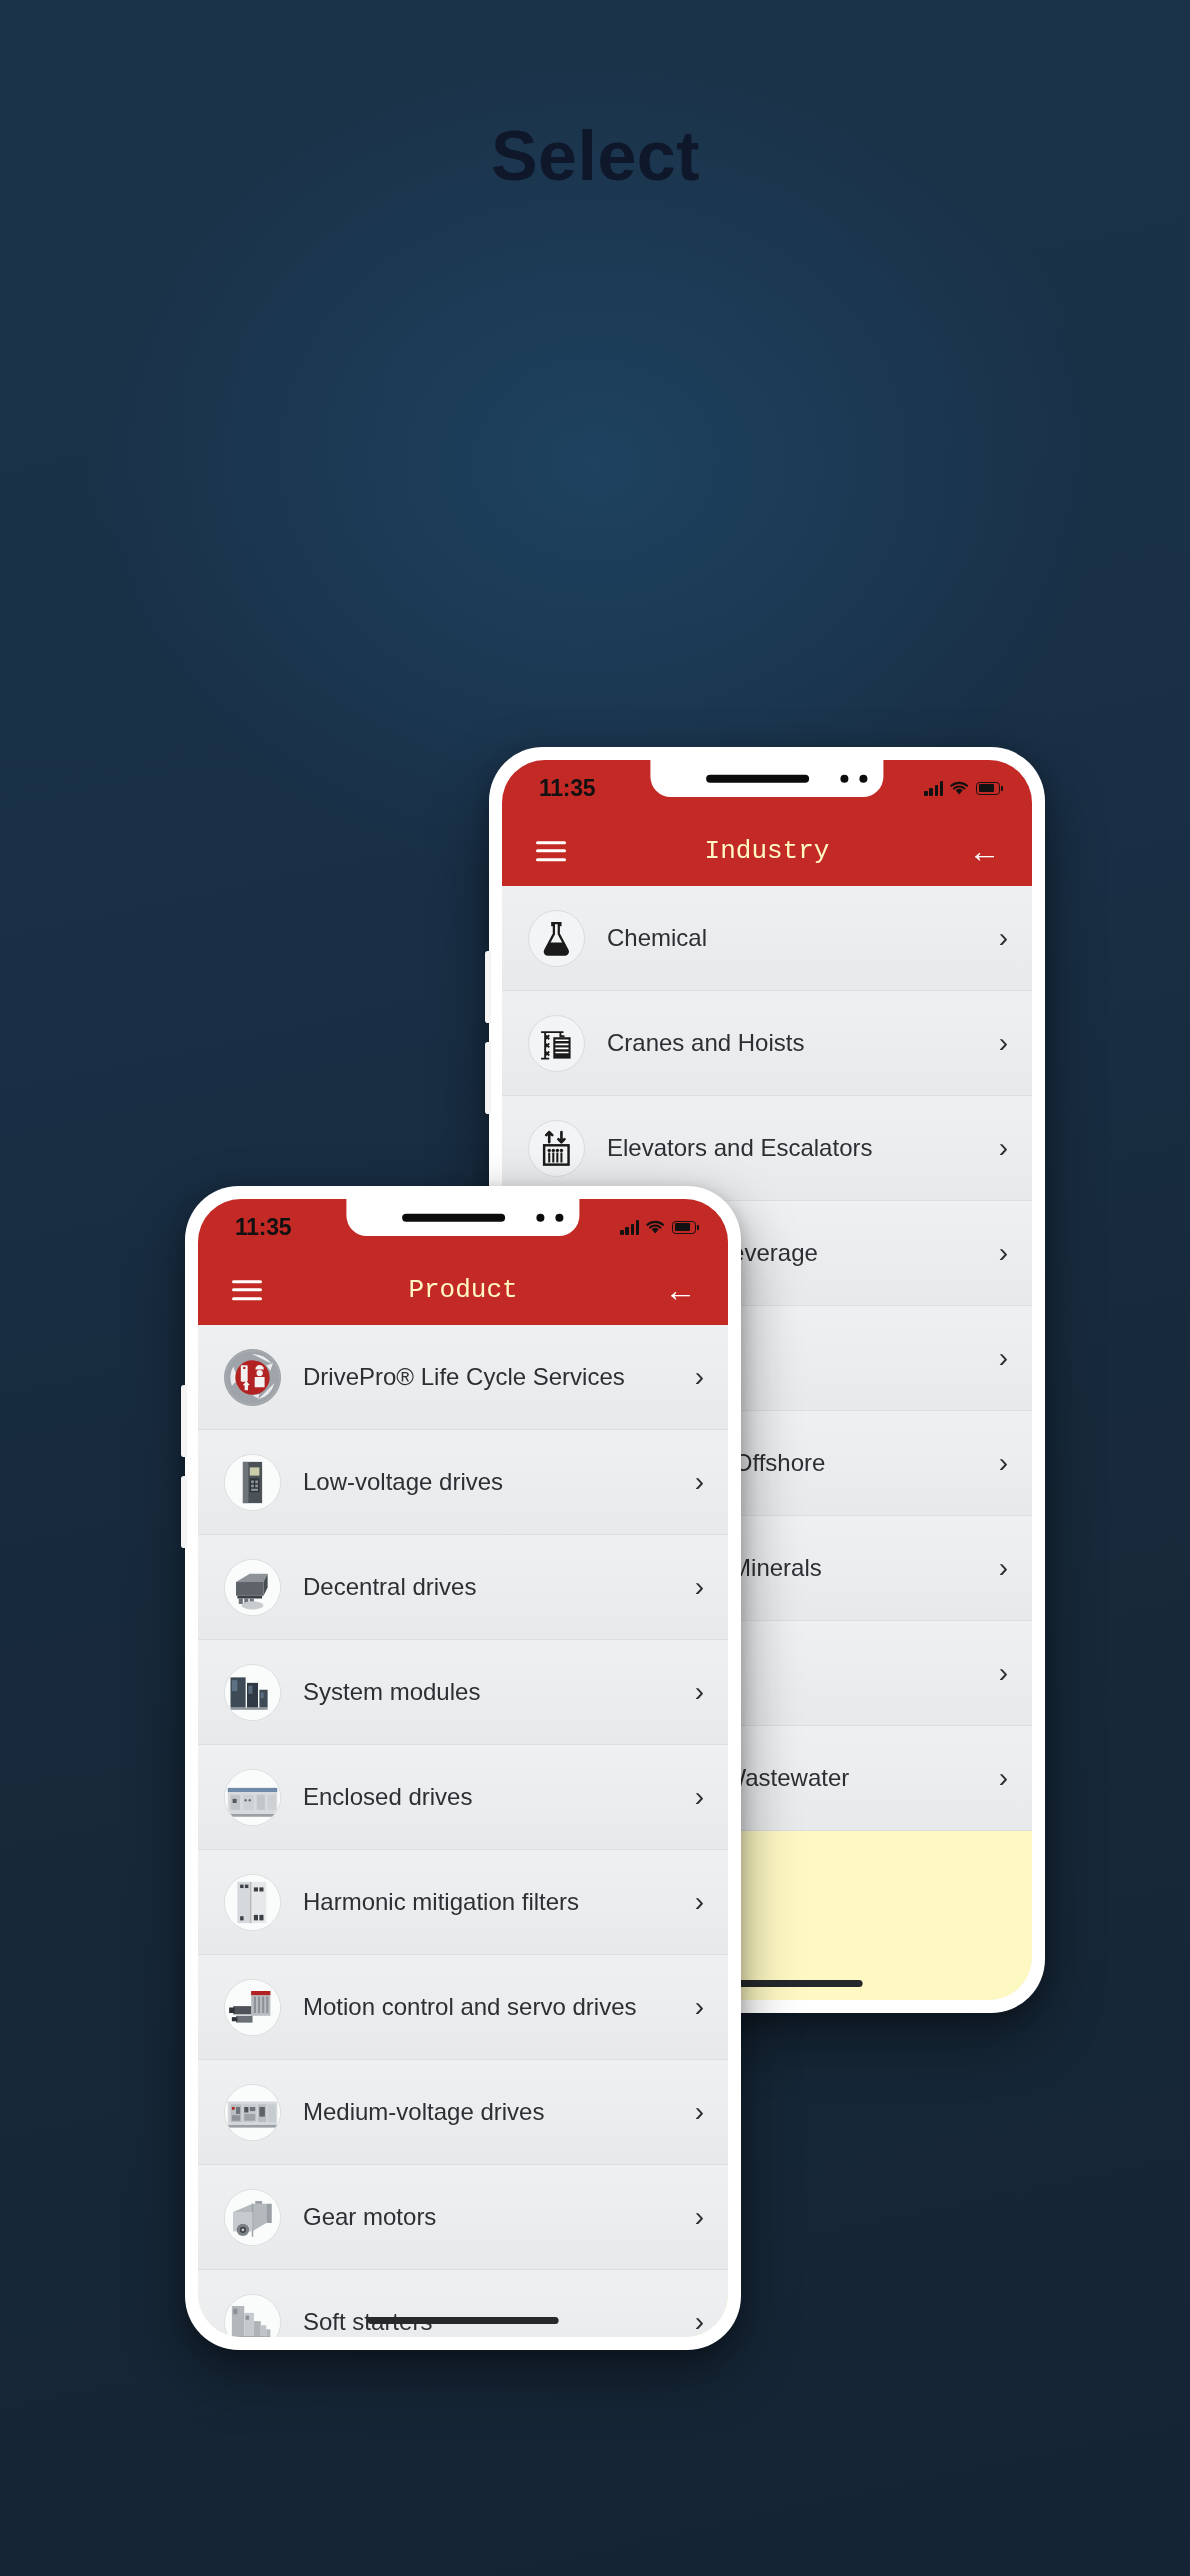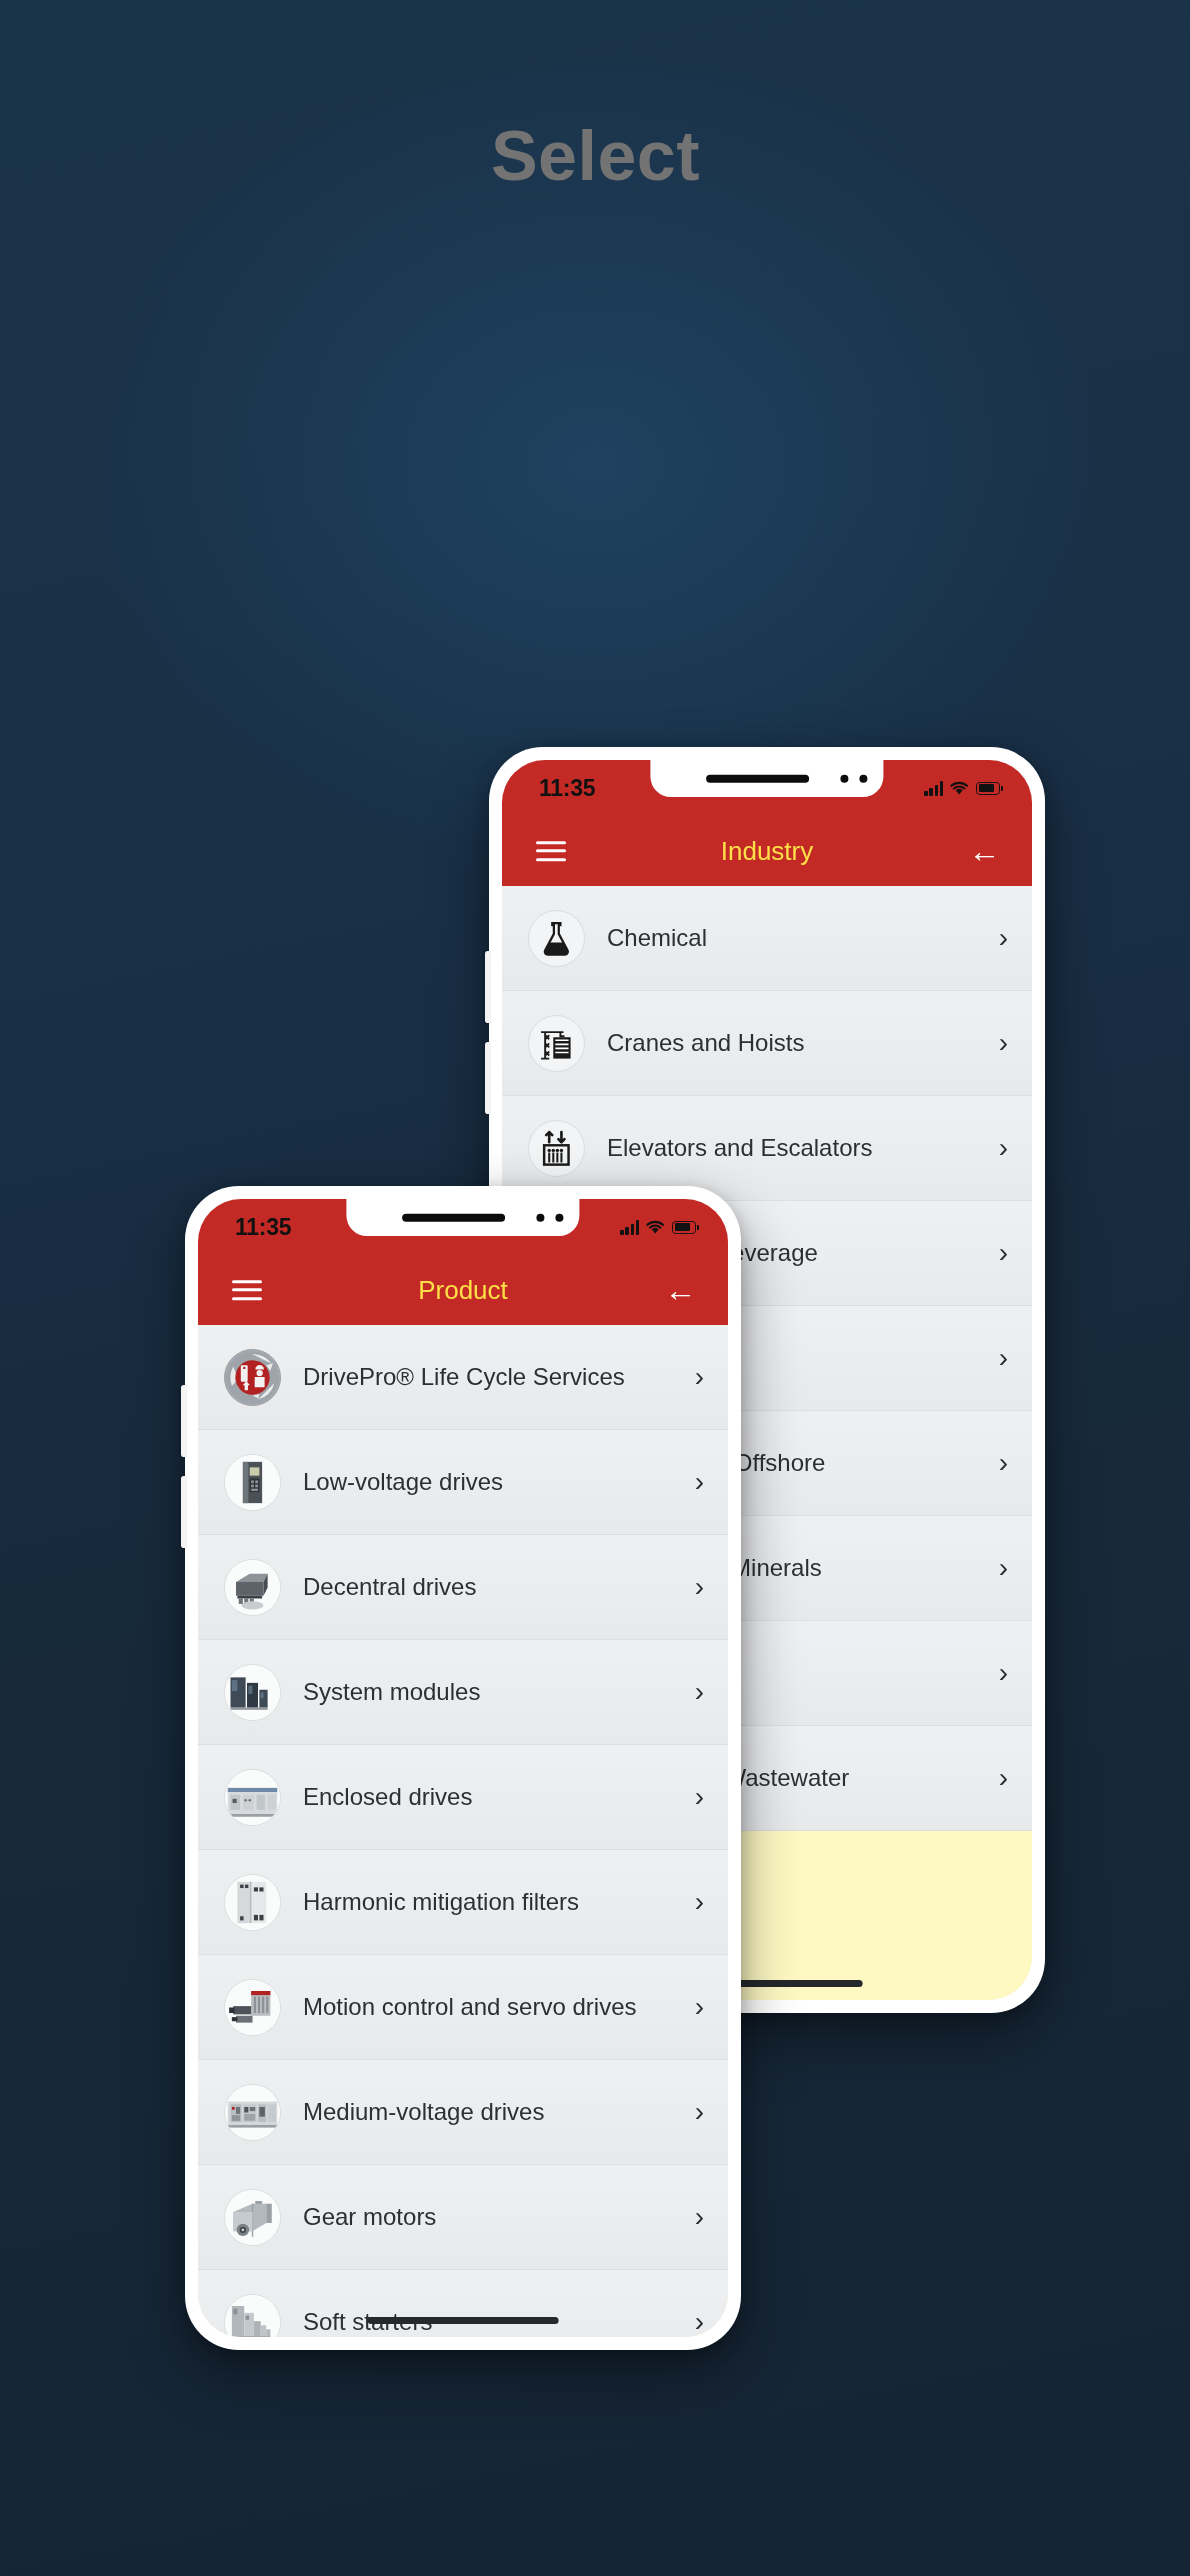--- a/index.html
+++ b/index.html
@@ -11,21 +11,21 @@
   body {
     background:
       radial-gradient(ellipse 705px 575px at 50% 18%, #1e4260 0%, rgba(30,66,96,0) 72%),
       linear-gradient(168deg, #1b3349 0%, #193047 32%, #17293a 62%, #152434 100%);
     position: relative;
   }
 
   
   .headline {
     position: absolute; top: 121px; left: 0; width: 100%;
-    text-align: center; color: #737373;
+    text-align: center; color: #0f172a;
   }
   .headline .l1 {
     font-size: 70px; font-weight: bold; letter-spacing: 0.5px;
     line-height: 1.0; display: block;
   }
   .headline .l2 {
     font-size: 67px; font-weight: 400; line-height: 1.22;
     display: block; margin-top: 11px;
   }
 
@@ -97,21 +97,21 @@
     width: 1.9px; height: 4.6px; background: #111; border-radius: 0 0.9px 0.9px 0;
   }
   .batt i { display: block; height: 100%; width: 78%; background: #111; border-radius: 0.9px; }
 
   
   .navbar {
     flex: none; position: relative;
     background: var(--bar, #c42a25);
     display: flex; align-items: center; justify-content: center;
   }
-  .nav-title { color: #fde047; font-size: 26px; font-weight: 400; }
+  .nav-title { color: #fef9c3; font-size: 26px; font-weight: 400; font-family: Liberation Mono, monospace; }
   .burger {
     position: absolute; left: 6.5%; top: 50%; transform: translateY(-50%);
     display: flex; flex-direction: column; gap: 5.6px;
   }
   .burger span { display: block; width: 30px; height: 2.8px; background: #fff; border-radius: 1.9px; }
   .backarrow {
     position: absolute; right: 6%; top: 50%; transform: translateY(-50%);
     color: #fff; font-size: 32px; line-height: 1;
   }
 

